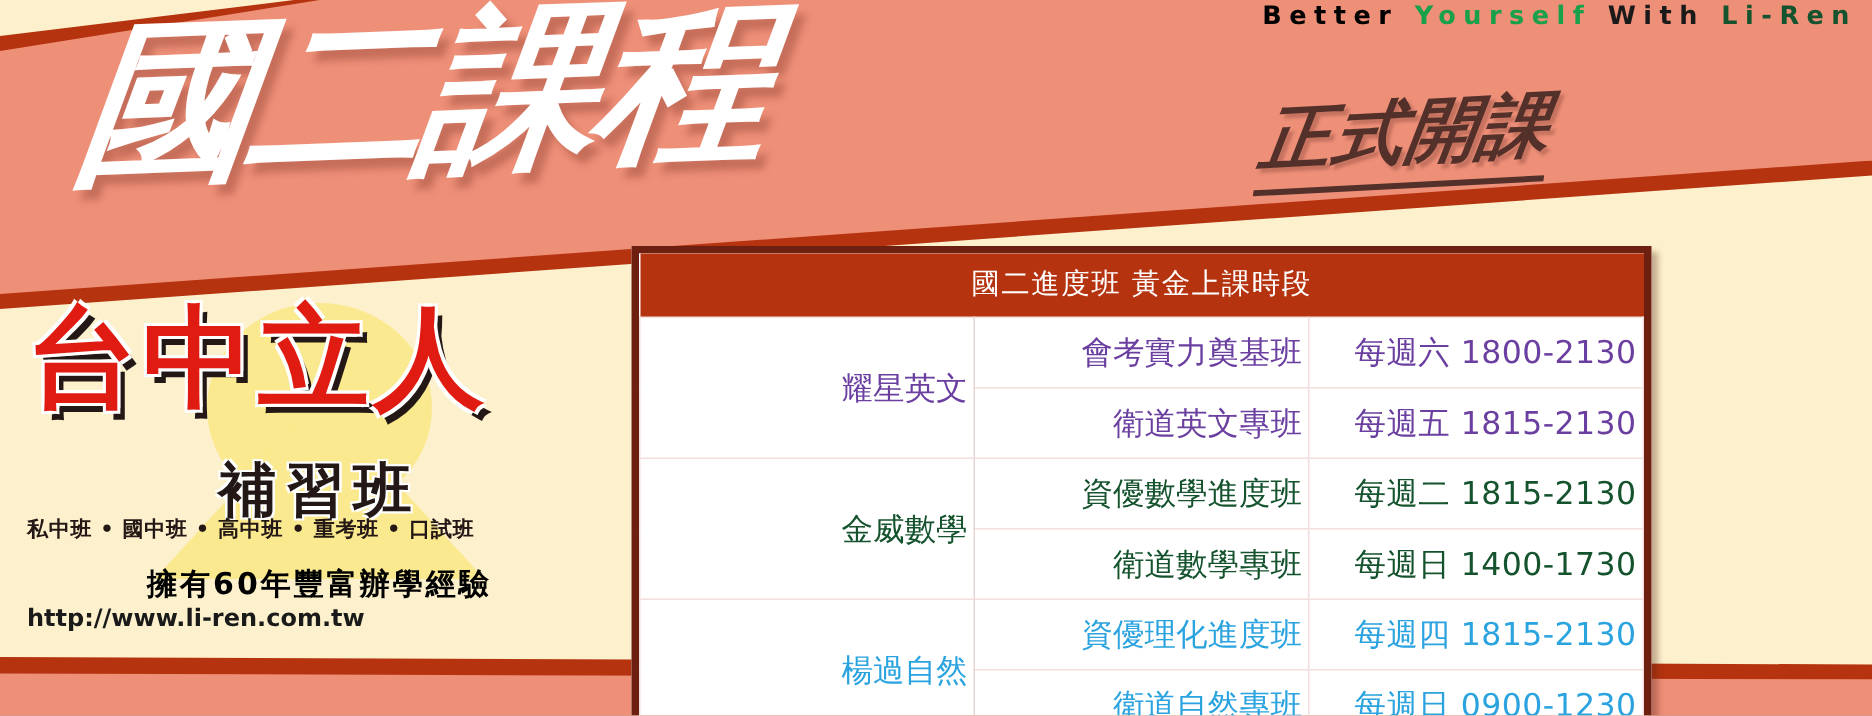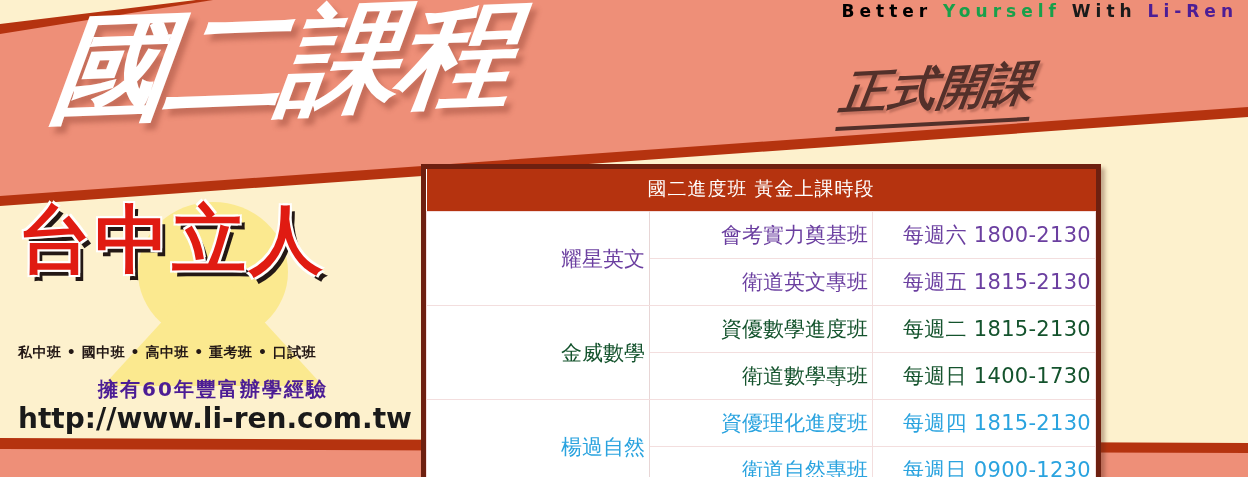--- a/index.html
+++ b/index.html
@@ -47,21 +47,21 @@
   
   #tagline{
     position:absolute;top:1px;left:640px;width:598px;
     text-align:right;
     font-size:17px;font-weight:bold;letter-spacing:5px;
     white-space:nowrap;
   }
   #tagline .w1{color:#000000;margin-left:20px;}
   #tagline .w2{color:#18a04a;}
   #tagline .w3{color:#1a1a1a;}
-  #tagline .w4{color:#4c1d95;}
+  #tagline .w4{color:#14532d;}
 
   
   #headline{
     position:absolute;left:60px;top:8px;
     font-size:118px;line-height:1.05;
     font-weight:bold;font-style:italic;
     color:#ffffff;
     letter-spacing:-4px;
     text-shadow:6px 7px 5px rgba(150,70,55,.45);
     transform:skewX(-9deg) rotate(-2.2deg);
@@ -121,26 +121,26 @@
     white-space:nowrap;
   }
   #courselist{
     position:absolute;left:0;top:148px;width:390px;
     font-size:14px;font-weight:bold;color:#231815;
     letter-spacing:.5px;white-space:nowrap;
   }
   #exp{
     position:absolute;left:0;top:180px;width:390px;
     text-align:center;
-    font-size:20px;font-weight:bold;color:#4c1d95;
+    font-size:20px;font-weight:bold;color:#000000;
     letter-spacing:2px;white-space:nowrap;
   }
   #url{
     position:absolute;left:0;top:206px;width:390px;
-    font-size:28px;font-weight:bold;color:#1a1a1a;
+    font-size:16px;font-weight:bold;color:#1a1a1a;
     letter-spacing:0px;white-space:nowrap;
   }
 
   
   #schedule-wrap{
     position:absolute;left:421px;top:164px;width:680px;
     border:5px solid #6e2010;
     box-shadow:4px 4px 4px rgba(90,40,25,.35);
     background:#ffffff;
     box-sizing:border-box;
@@ -192,20 +192,21 @@
     <span class="w4">Li-Ren</span>
   </div>
 
   <div id="headline">國二課程</div>
   <div id="subheadline">正式開課</div>
 
   <div id="logo">
     <div id="sunburst"></div>
     <div id="tri"></div>
     <div id="brand">台中立人</div>
+    <div id="brand2">補習班</div>
     <div id="courselist">私中班 • 國中班 • 高中班 • 重考班 • 口試班</div>
     <div id="exp">擁有60年豐富辦學經驗</div>
     <div id="url">http://www.li-ren.com.tw</div>
   </div>
 
   <div id="schedule-wrap">
     <table id="schedule">
       <thead>
         <tr>
           <th colspan="3">國二進度班  黃金上課時段</th>

